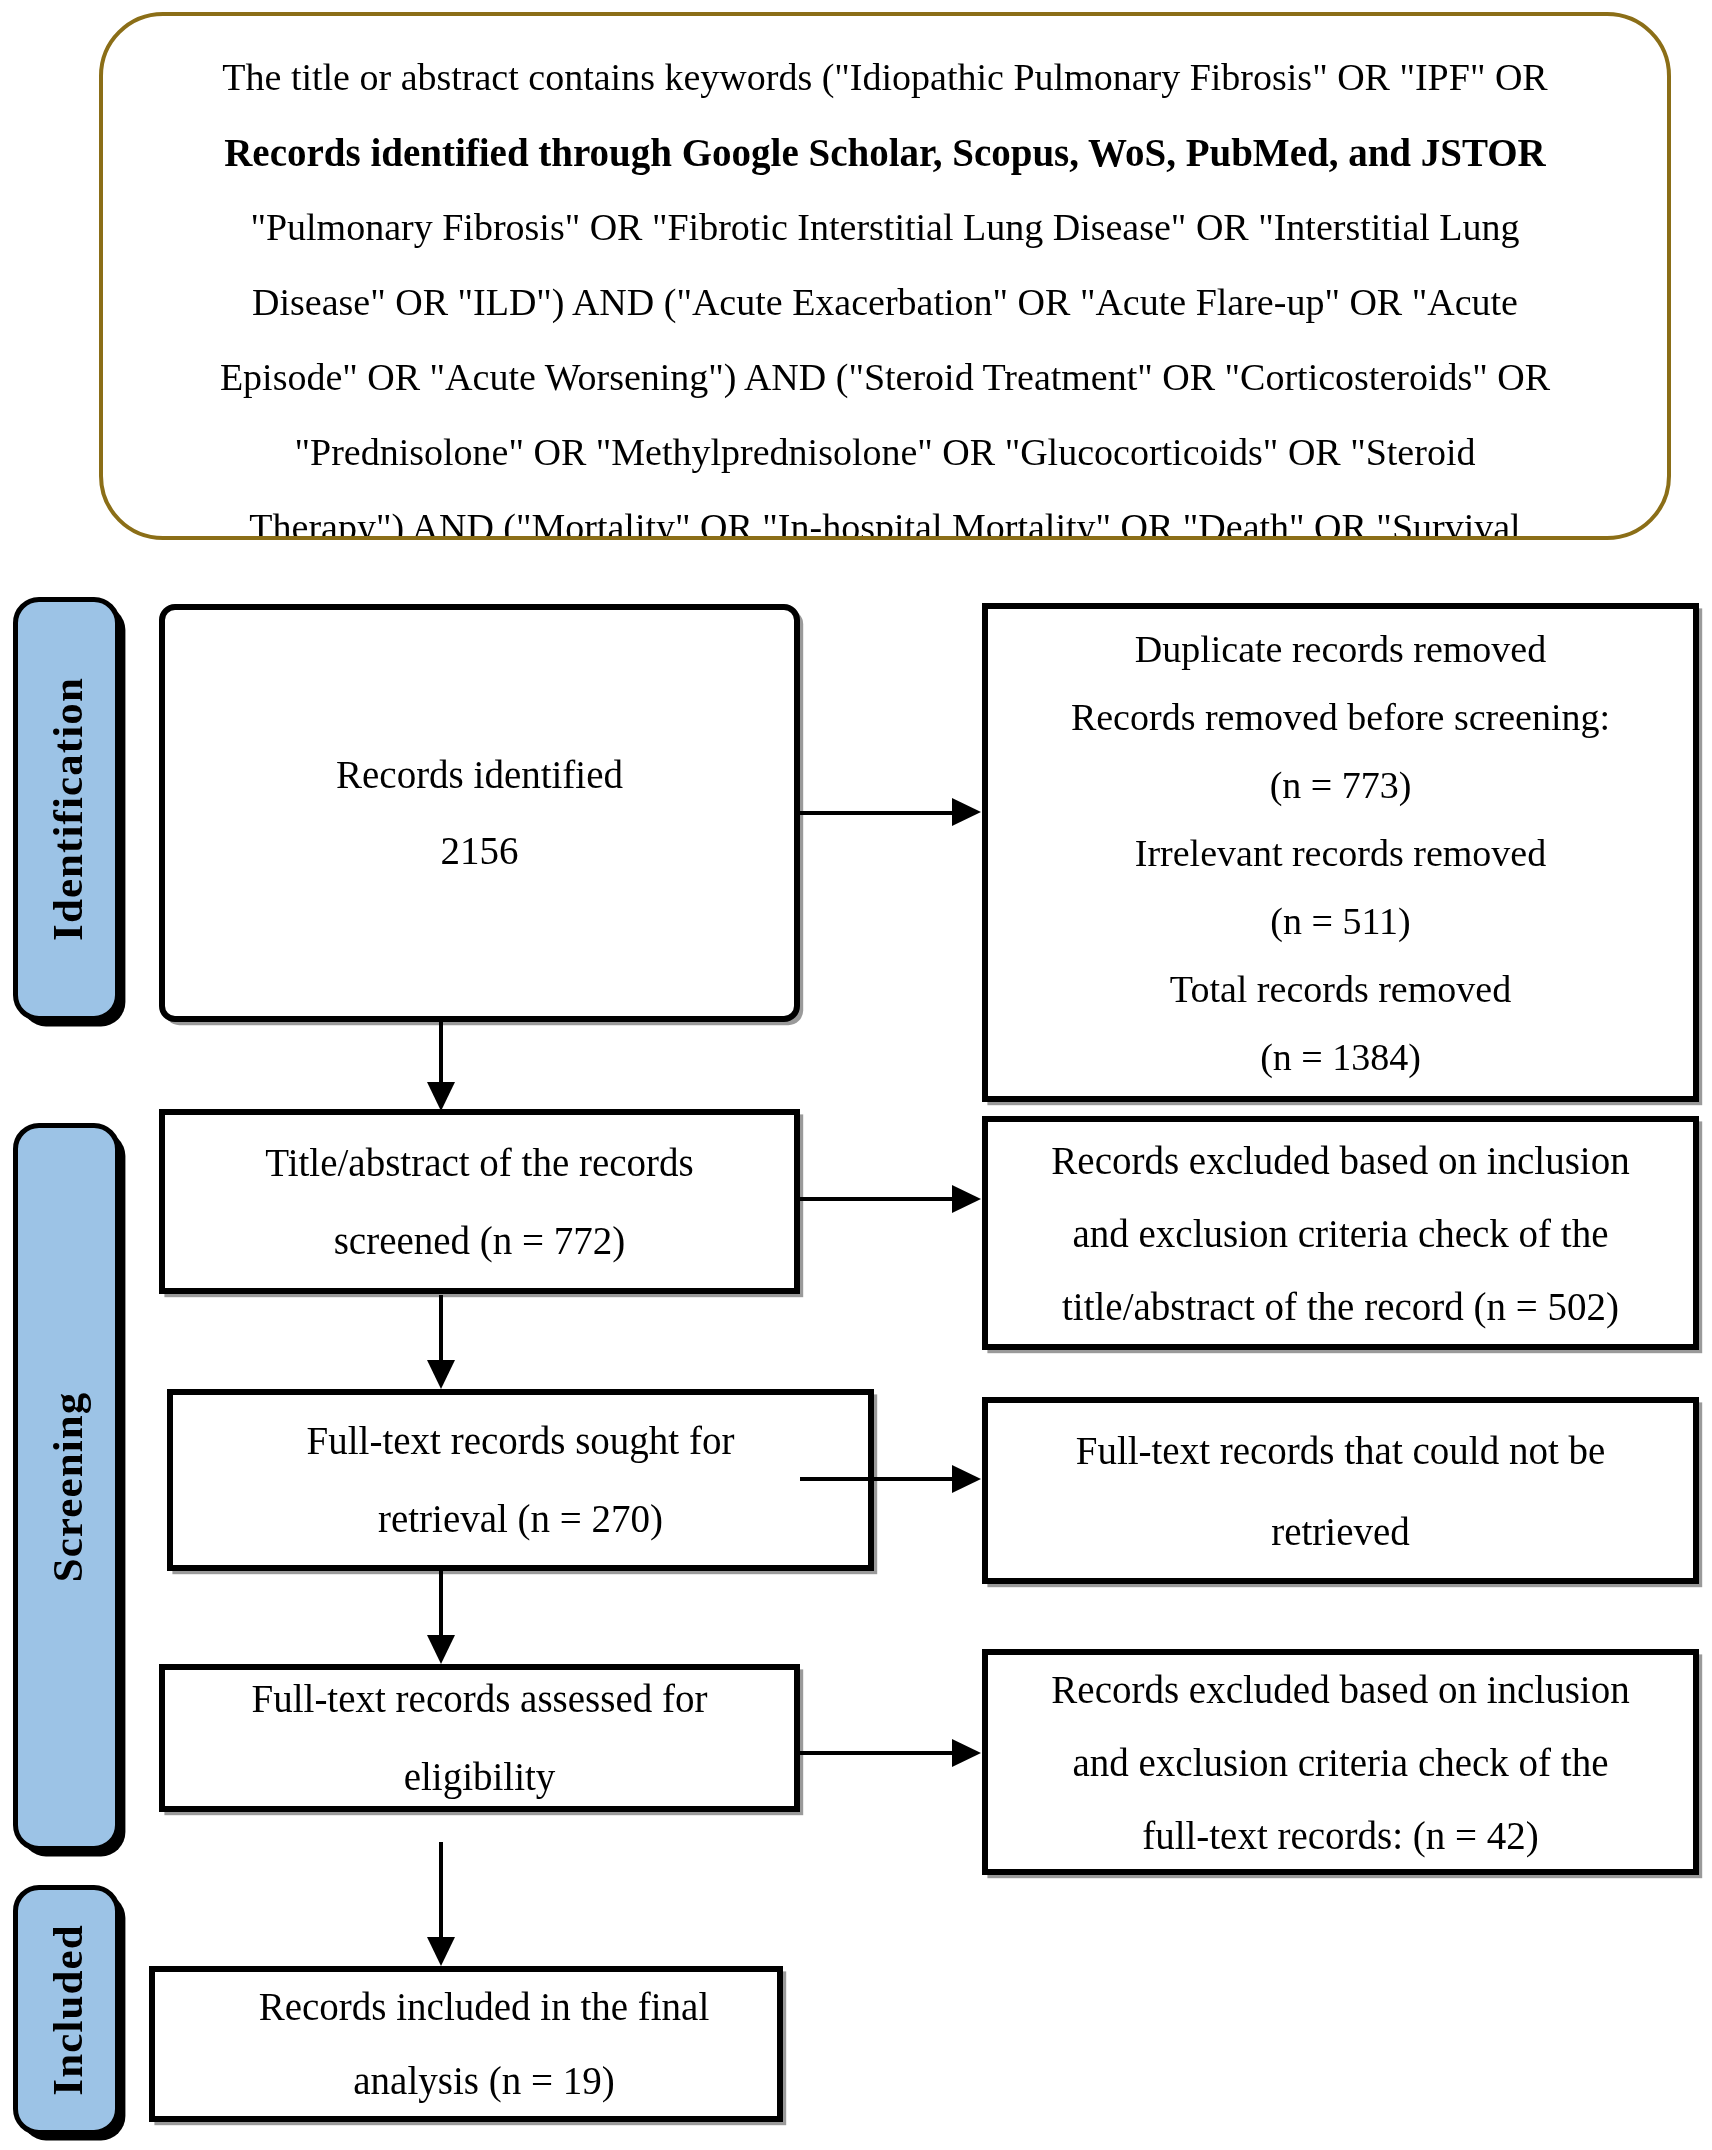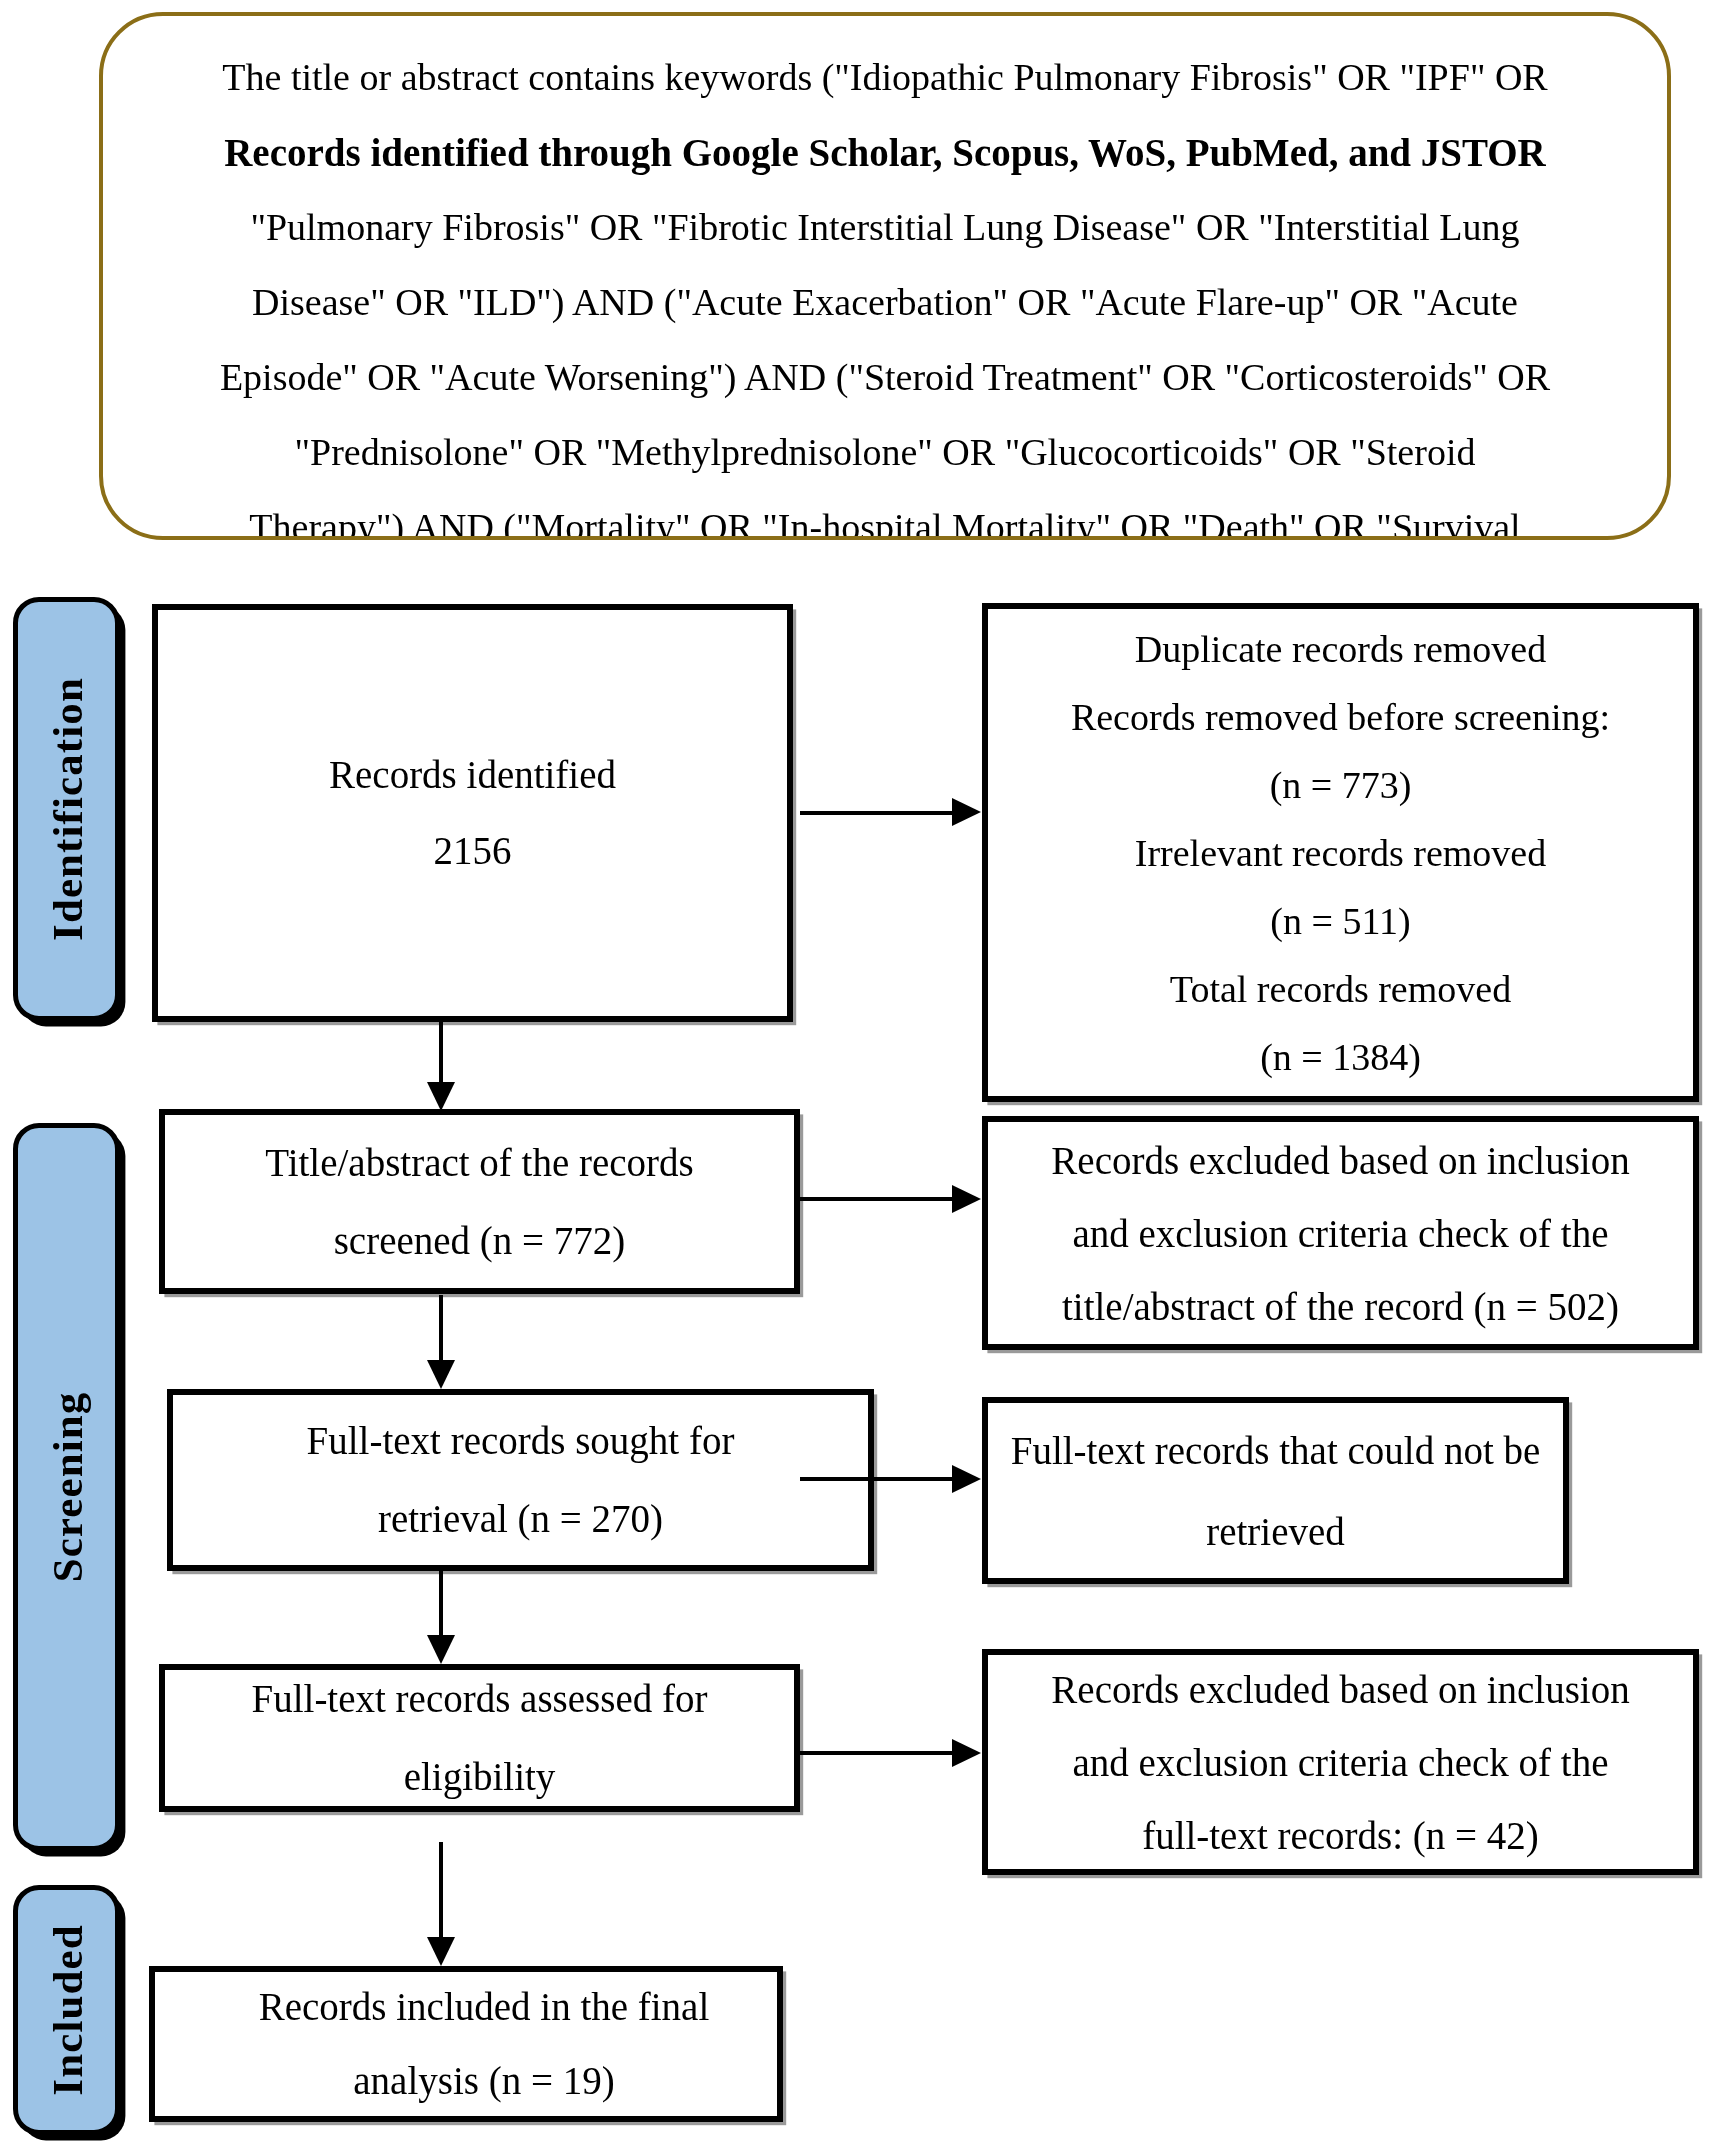--- a/index.html
+++ b/index.html
@@ -78,36 +78,36 @@
     display: flex;
     flex-direction: column;
     justify-content: center;
     align-items: center;
     text-align: center;
   }
   .fbox .b-line {
     font-size: 39px;
     white-space: nowrap;
   }
-  #box-records-identified      { left: 152px;  top: 604px; width: 641px; height: 418px; }
+  #box-records-identified      { left: 159px;  top: 604px; width: 641px; height: 418px; border-radius: 16px; }
   #box-records-identified .b-line { line-height: 76px; }
   #box-title-abstract-screened { left: 159px;  top: 1109px; width: 641px; height: 185px; }
   #box-title-abstract-screened .b-line { line-height: 78px; }
   #box-fulltext-sought         { left: 159px;  top: 1389px; width: 707px; height: 182px; margin-left: 8px; }
   #box-fulltext-sought .b-line { line-height: 78px; }
   #box-fulltext-assessed       { left: 159px;  top: 1664px; width: 641px; height: 148px; }
   #box-fulltext-assessed .b-line { line-height: 78px; }
   #box-records-included        { left: 149px;  top: 1966px; width: 634px; height: 156px; }
   #box-records-included .b-line { line-height: 74px; margin-left: 36px; }
 
   #box-records-removed           { left: 982px; top: 603px; width: 717px; height: 499px; }
   #box-records-removed .b-line   { line-height: 68px; font-size: 38px; }
   #box-excluded-title-abstract   { left: 982px; top: 1116px; width: 717px; height: 234px; }
   #box-excluded-title-abstract .b-line { line-height: 73px; }
-  #box-fulltext-not-retrieved    { left: 982px; top: 1397px; width: 587px; height: 187px; }
+  #box-fulltext-not-retrieved    { left: 982px; top: 1397px; width: 717px; height: 187px; }
   #box-fulltext-not-retrieved .b-line { line-height: 81px; }
   #box-excluded-fulltext         { left: 982px; top: 1649px; width: 717px; height: 226px; }
   #box-excluded-fulltext .b-line { line-height: 73px; }
 
   
   .vstem {
     position: absolute;
     width: 4.3px;
     background: #000;
     left: 439px;

